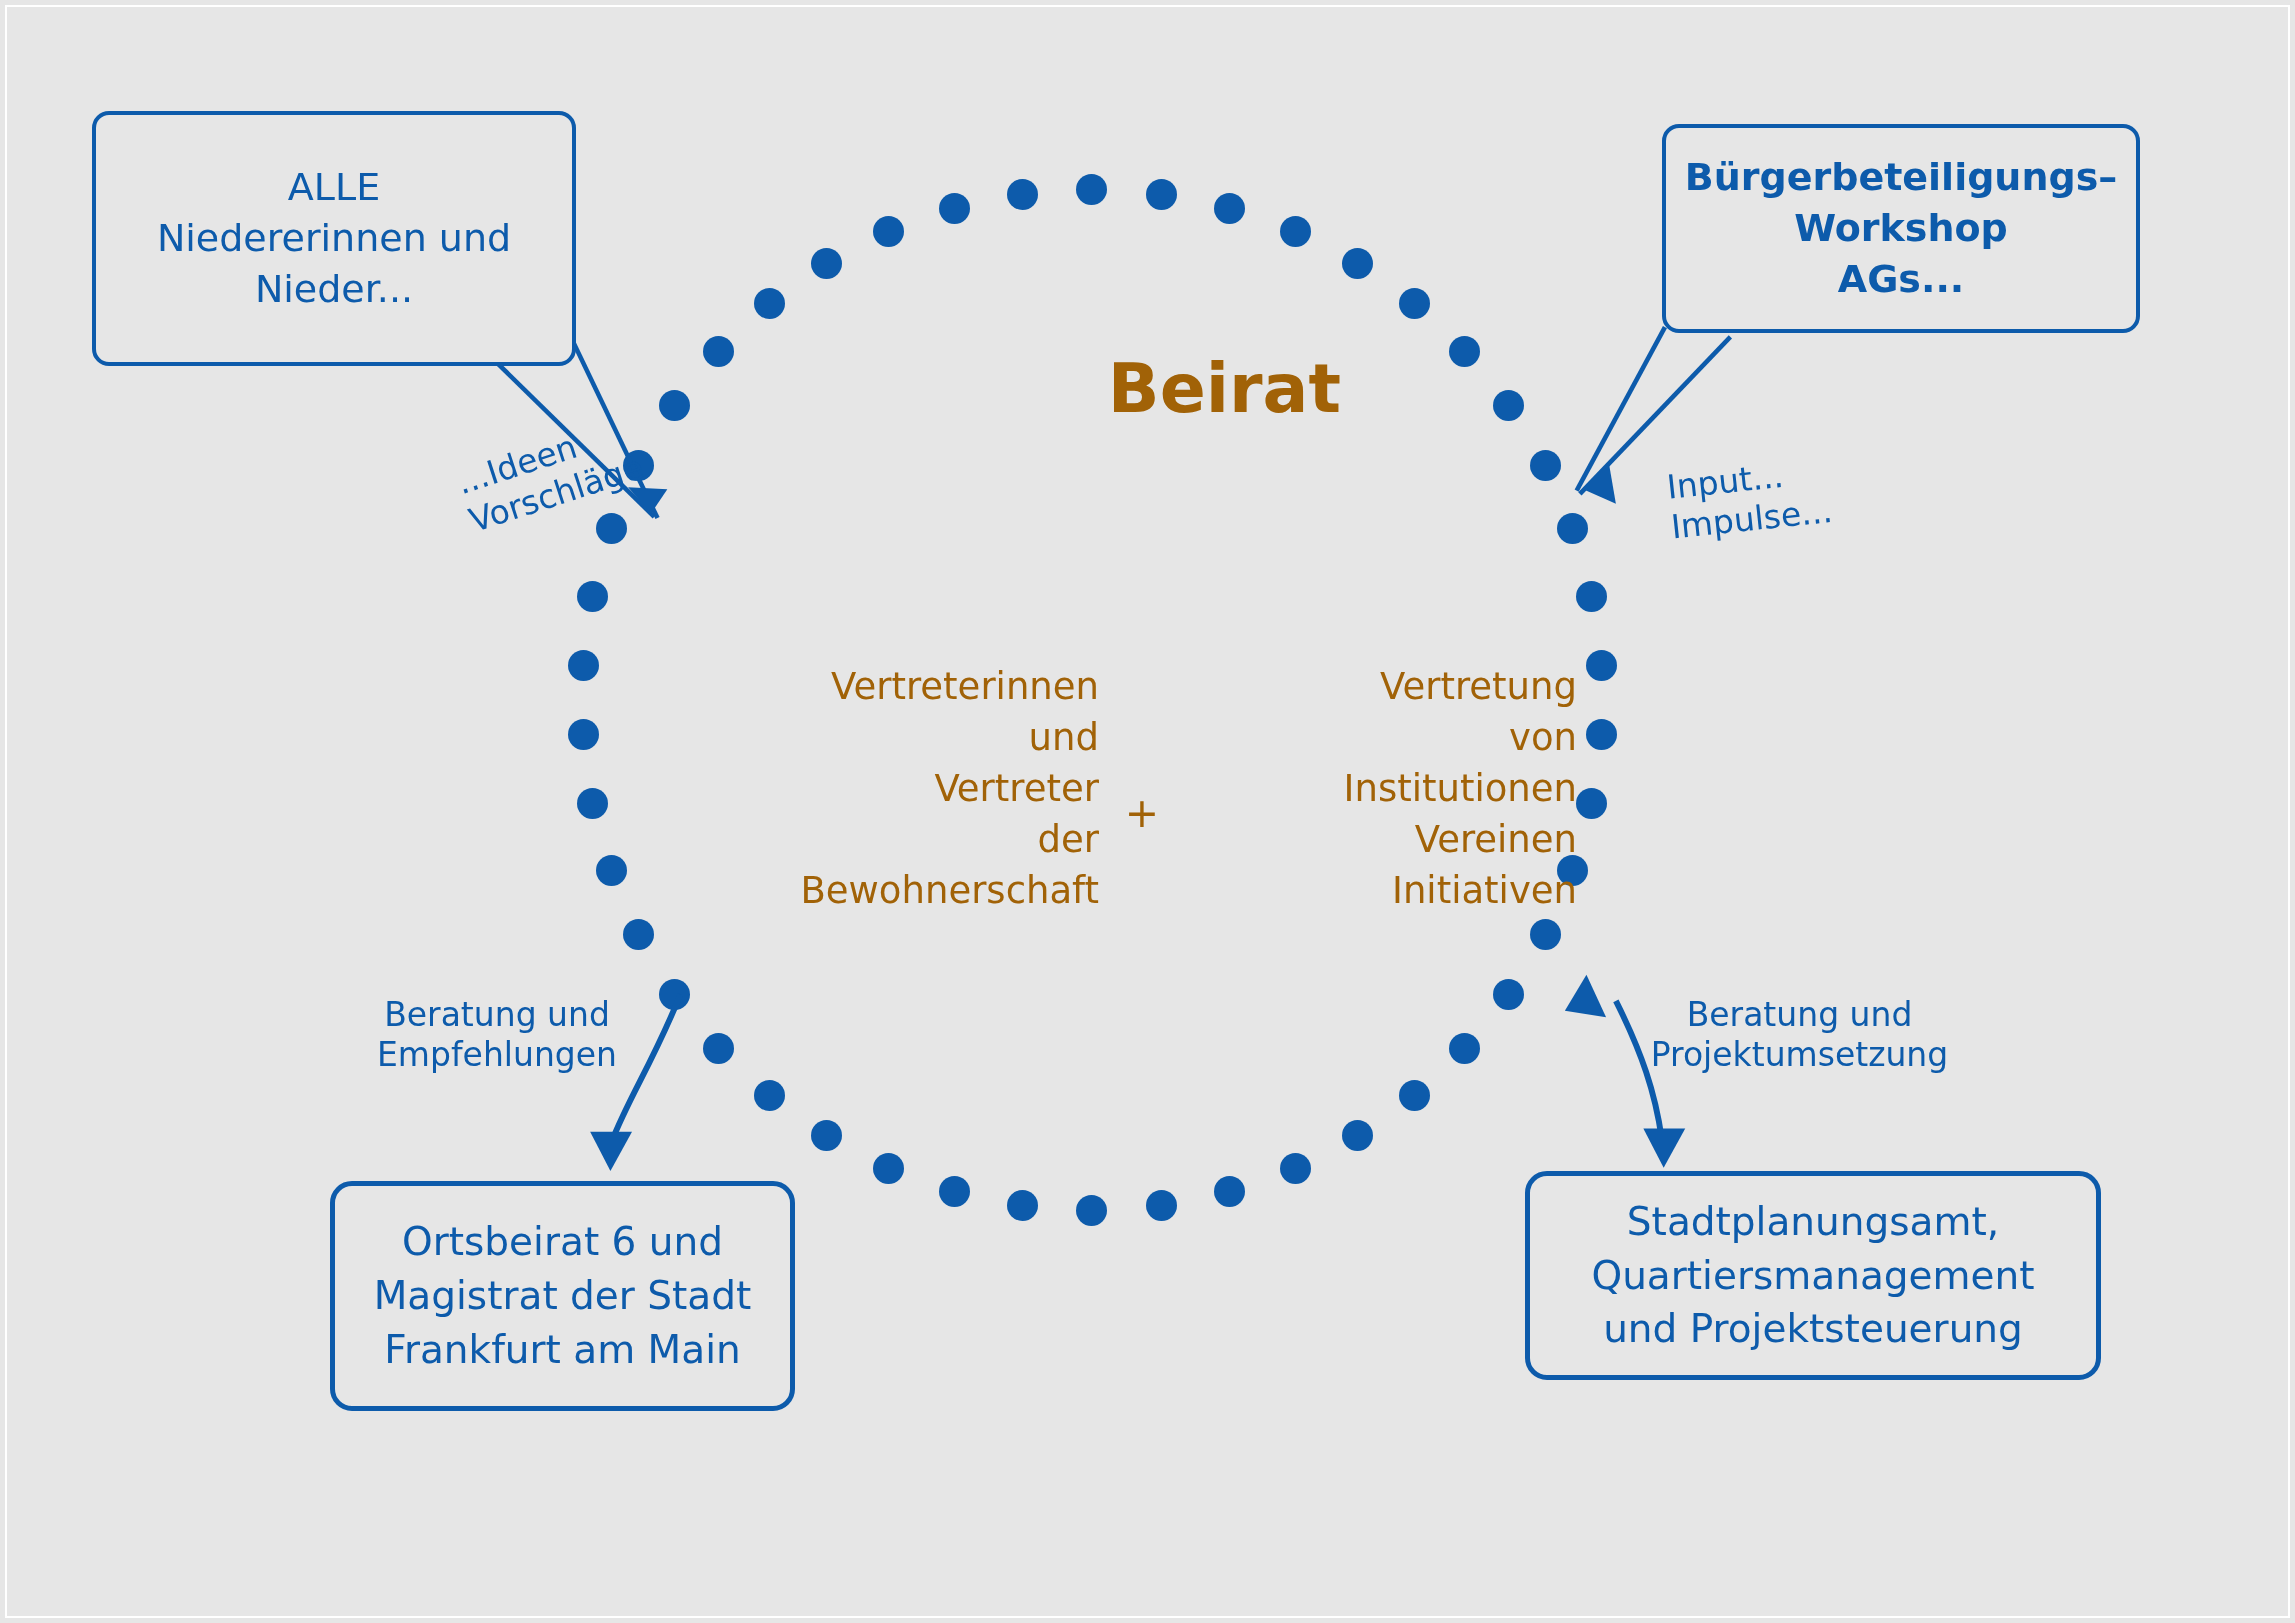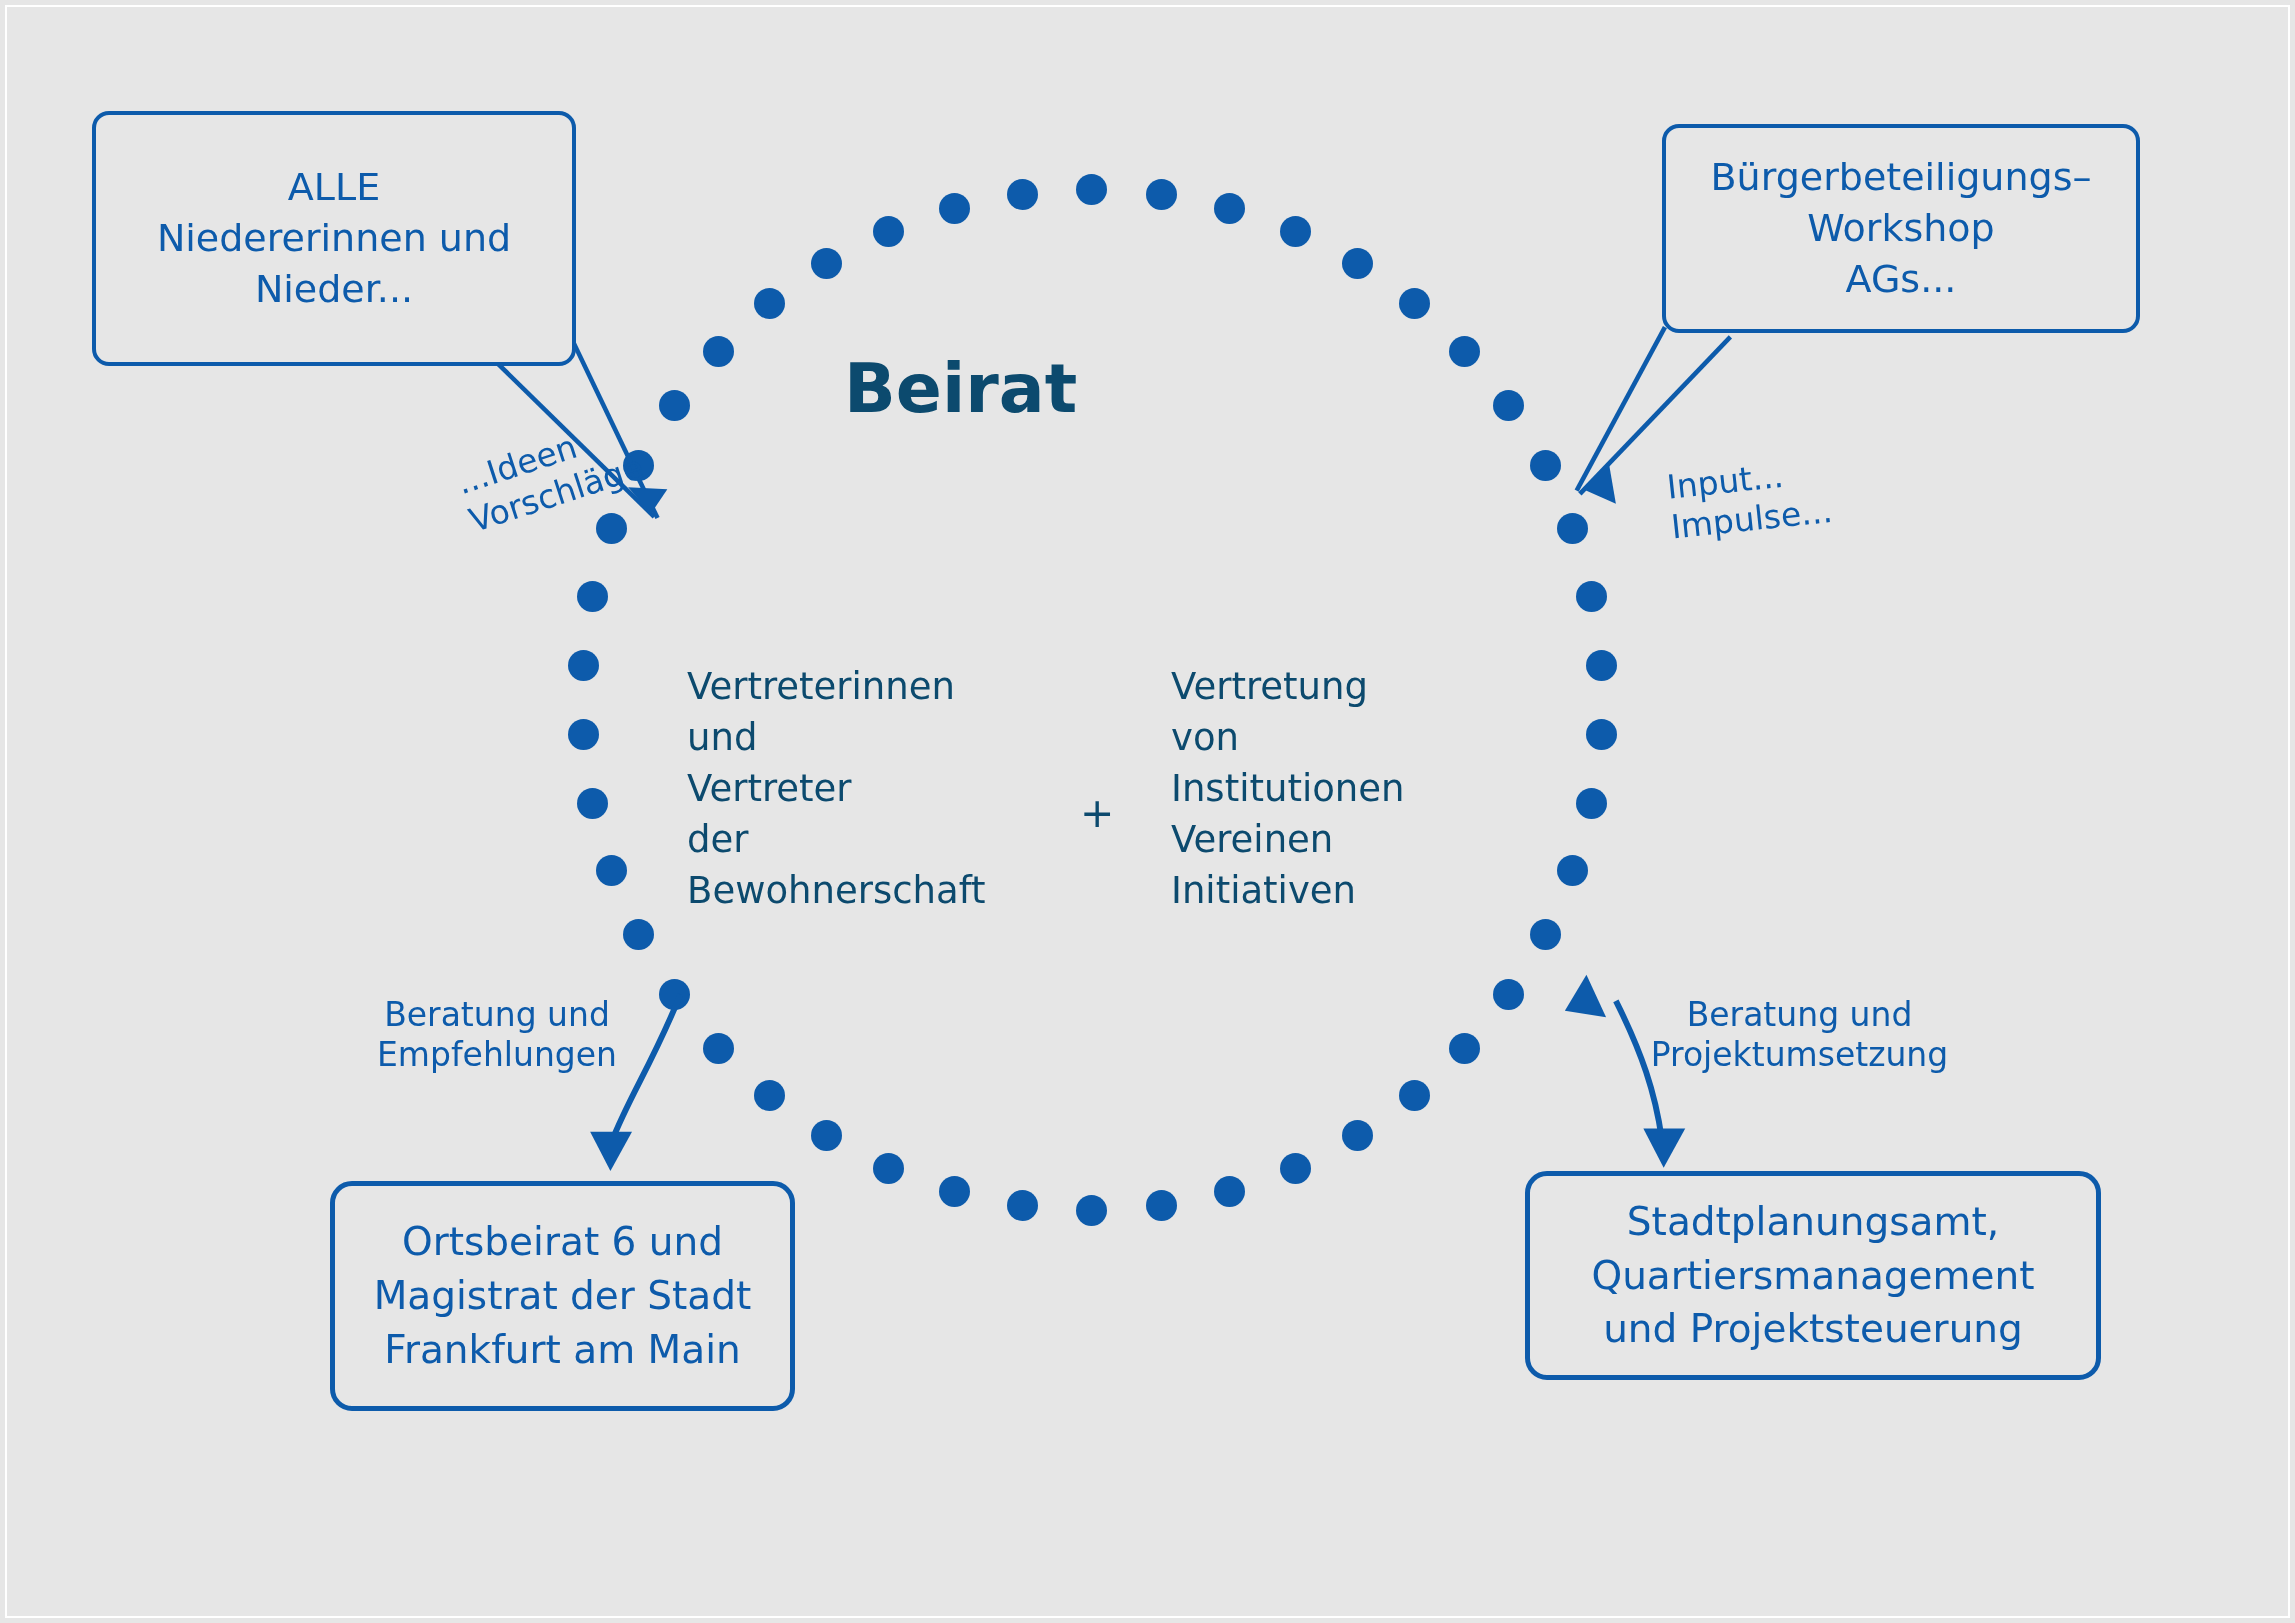--- a/index.html
+++ b/index.html
@@ -44,22 +44,22 @@
     height: 31px;
     margin-left: -15.7px;
     margin-top: -15.7px;
     border-radius: 50%;
     background: #0d5bab;
   }
 
   
   .center-block {
     position: absolute;
-    text-align: left;
-    color: #0c4a6e;
+    text-align: right;
+    color: #a16207;
   }
   #beirat-title {
     left: 844px;
     top: 353px;
     width: 497px;
     font-size: 68px;
     font-weight: bold;
     letter-spacing: 0px;
     line-height: 1.05;
   }
@@ -292,21 +292,21 @@
   <div id="plus-sign" class="center-block">+</div>
   <div id="col-right" class="center-block" style="white-space: pre-line;">Vertretung
 von
 Institutionen
 Vereinen
 Initiativen</div>
 
   <div id="bubble-left" class="bubble" style="white-space: pre-line;">ALLE
 Niedererinnen und
 Nieder...</div>
-  <div id="bubble-right" class="bubble" style="white-space: pre-line;">Bürgerbeteiligungs–
+  <div id="bubble-right" class="bubble" style="white-space: pre-line; font-weight: bold;">Bürgerbeteiligungs–
 Workshop
 AGs...</div>
 
   <div id="box-bottom-left" class="box" style="white-space: pre-line;">Ortsbeirat 6 und
 Magistrat der Stadt
 Frankfurt am Main</div>
   <div id="box-bottom-right" class="box" style="white-space: pre-line;">Stadtplanungsamt,
 Quartiersmanagement
 und Projektsteuerung</div>
 

